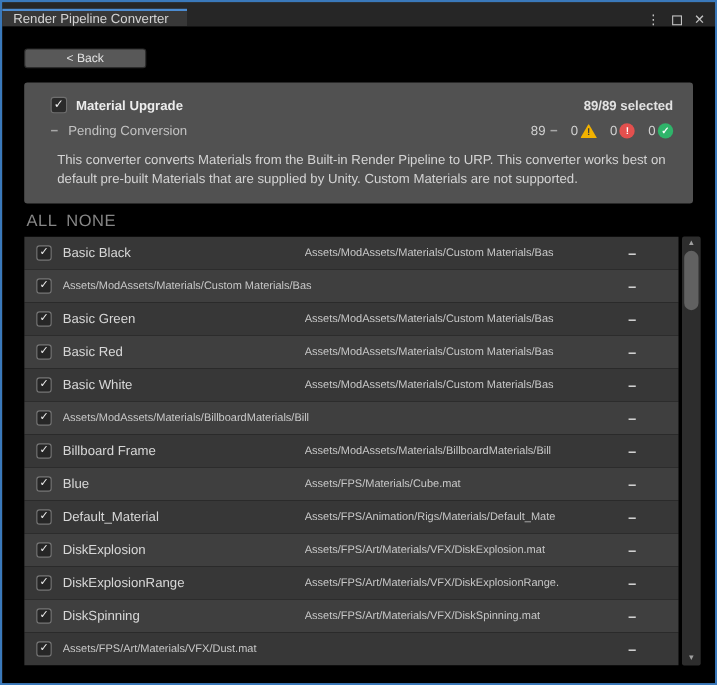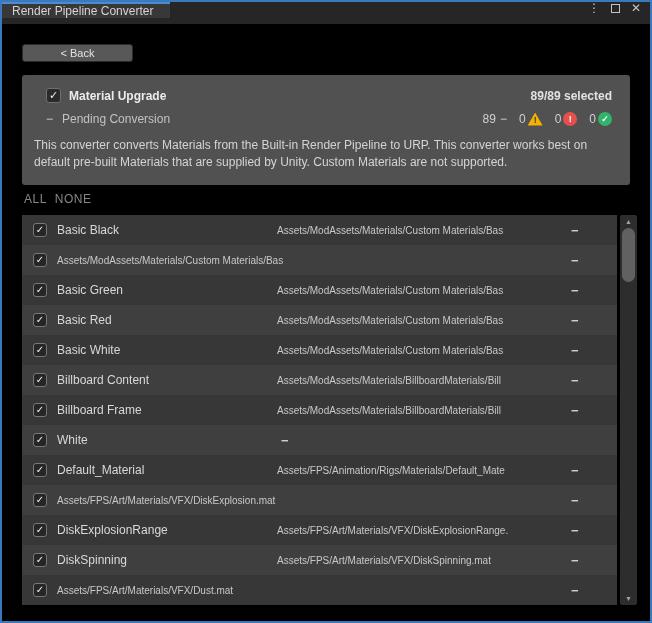--- a/index.html
+++ b/index.html
@@ -2,21 +2,21 @@
 <html><head>
 <meta charset="utf-8">
 <style>
   * { margin:0; padding:0; box-sizing:border-box; }
   html,body { width:652px; height:623px; background:#1e1e1e; font-family:"Liberation Sans", sans-serif; }
   .window {
     position:relative; width:652px; height:623px;
     border:2px solid #3a79bb; background:#383838; overflow:hidden;
   }
   
-  .titlebar { position:relative; height:22px; background:#262626; display:flex; align-items:flex-start; }
+  .titlebar { position:relative; height:22px; background:#262626; display:flex; align-items:flex-end; }
   .tab {
     display:flex; align-items:center; background:#383838;
     border-top:2px solid #4c8bd0; padding:0 16px 0 10px; min-width:168px;
     color:#d4d4d4; font-size:12px; cursor:default;
   }
   .win-icons { margin-left:auto; display:flex; align-items:center; gap:11px; padding-right:9px; color:#c4c4c4; }
   .kebab { font-size:12px; line-height:1; }
   .maxbox { width:9px; height:9px; border:1.5px solid #c4c4c4; display:inline-block; }
   .closex { font-size:12px; line-height:1; }
   
@@ -52,26 +52,26 @@
     align-items:flex-end; justify-content:center;
   }
   .tri i { font-style:normal; color:#3c3c3c; font-size:9px; font-weight:700; line-height:11px; }
   .circ {
     width:14px; height:14px; border-radius:50%; display:inline-flex;
     align-items:center; justify-content:center; font-size:9px; font-weight:700; color:#fff;
   }
   .circ.err { background:#e3504e; }
   .circ.ok  { background:#2fb46a; }
   .desc {
-    margin-top:11px; margin-left:0; color:#d4d4d4; font-size:12px;
+    margin-top:11px; margin-left:18px; color:#d4d4d4; font-size:12px;
     line-height:17px; max-width:592px;
   }
   
   .list-header { position:absolute; left:22px; top:168px; display:flex; gap:8px; }
-  .list-header span { color:#868686; font-size:12px; letter-spacing:0.5px; cursor:default; }
+  .list-header span { color:#868686; font-size:15px; letter-spacing:0.5px; cursor:default; }
   
   .list { position:absolute; left:20px; top:191px; width:595px; height:390px; overflow:hidden; }
   .row { display:flex; align-items:center; height:30px; }
   .row.alt-a { background:#373737; }
   .row.alt-b { background:#3f3f3f; }
   .row-cb {
     width:14px; height:14px; border-radius:3px; background:#262626;
     border:1px solid #777; color:#f0f0f0; font-size:10px; line-height:12px;
     text-align:center; margin:0 10px 0 11px; flex:0 0 auto;
   }
@@ -171,43 +171,44 @@
     <span class="row-dash">−</span>
   </div>
         <div class="row alt-a">
     <span class="row-cb">✓</span>
     <span class="row-name">Basic White</span>
     <span class="row-path">Assets/ModAssets/Materials/Custom Materials/Bas</span>
     <span class="row-dash">−</span>
   </div>
         <div class="row alt-b">
     <span class="row-cb">✓</span>
-    <span class="row-name">Billboard Content</span>
     <span class="row-path">Assets/ModAssets/Materials/BillboardMaterials/Bill</span>
     <span class="row-dash">−</span>
   </div>
         <div class="row alt-a">
     <span class="row-cb">✓</span>
     <span class="row-name">Billboard Frame</span>
     <span class="row-path">Assets/ModAssets/Materials/BillboardMaterials/Bill</span>
     <span class="row-dash">−</span>
   </div>
         <div class="row alt-b">
     <span class="row-cb">✓</span>
-    <span class="row-name">White</span>
+    <span class="row-name">Blue</span>
+    <span class="row-path">Assets/FPS/Materials/Cube.mat</span>
     <span class="row-dash">−</span>
   </div>
         <div class="row alt-a">
     <span class="row-cb">✓</span>
     <span class="row-name">Default_Material</span>
     <span class="row-path">Assets/FPS/Animation/Rigs/Materials/Default_Mate</span>
     <span class="row-dash">−</span>
   </div>
         <div class="row alt-b">
     <span class="row-cb">✓</span>
+    <span class="row-name">DiskExplosion</span>
     <span class="row-path">Assets/FPS/Art/Materials/VFX/DiskExplosion.mat</span>
     <span class="row-dash">−</span>
   </div>
         <div class="row alt-a">
     <span class="row-cb">✓</span>
     <span class="row-name">DiskExplosionRange</span>
     <span class="row-path">Assets/FPS/Art/Materials/VFX/DiskExplosionRange.</span>
     <span class="row-dash">−</span>
   </div>
         <div class="row alt-b">

